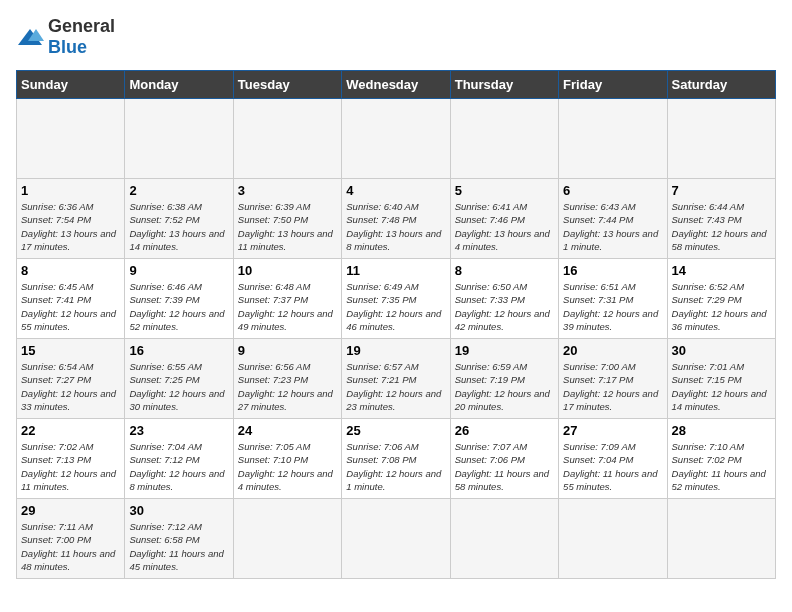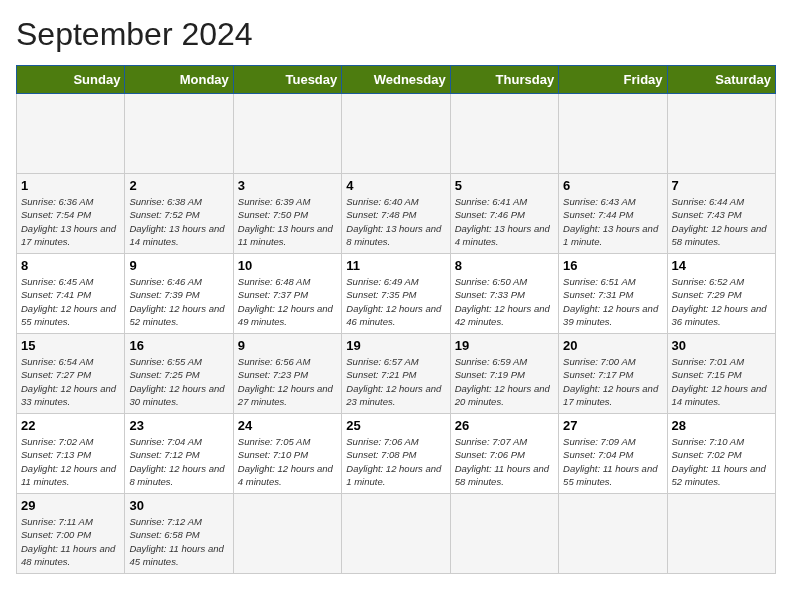--- a/index.html
+++ b/index.html
@@ -36,24 +36,24 @@
     .location-title {
       font-size: 15px;
       color: #444;
     }
     table {
       width: 100%;
       border-collapse: collapse;
       font-size: 10px;
     }
     thead tr th {
-      background-color: #4d7c0f;
+      background-color: #404040;
       color: #fff;
       padding: 6px 4px;
-      text-align: right;
+      text-align: left;
       font-size: 13px;
       font-weight: bold;
       border: 1px solid #1a5a9a;
     }
     tbody tr td {
       border: 1px solid #ccc;
       vertical-align: top;
       padding: 4px;
       width: 14.28%;
       height: 80px;
@@ -75,22 +75,31 @@
       font-style: italic;
     }
     .empty-cell {
       background: #f5f5f5 !important;
     }
   </style>
 </head>
 <body>
 
 <div class="header">
+  <div class="logo">
+    <svg class="logo-icon" viewBox="0 0 28 20">
+      <polygon points="14,2 26,18 2,18" fill="#1a6eb5"></polygon>
+      <polygon points="20,2 28,14 12,14" fill="#5aabdd"></polygon>
+    </svg>
+    <div>
+      <span style="font-size:18px;font-weight:bold;color:#333;">General</span><br>
+      <span style="font-size:18px;font-weight:bold;color:#1a6eb5;">Blue</span>
+    </div>
+  </div>
   <div class="title-area">
-    <div class="month-title">September 2024</div>
   </div>
 </div>
 
 <table>
   <thead>
     <tr id="dow-row">
         <th>Sunday</th>
         <th>Monday</th>
         <th>Tuesday</th>
         <th>Wednesday</th>

